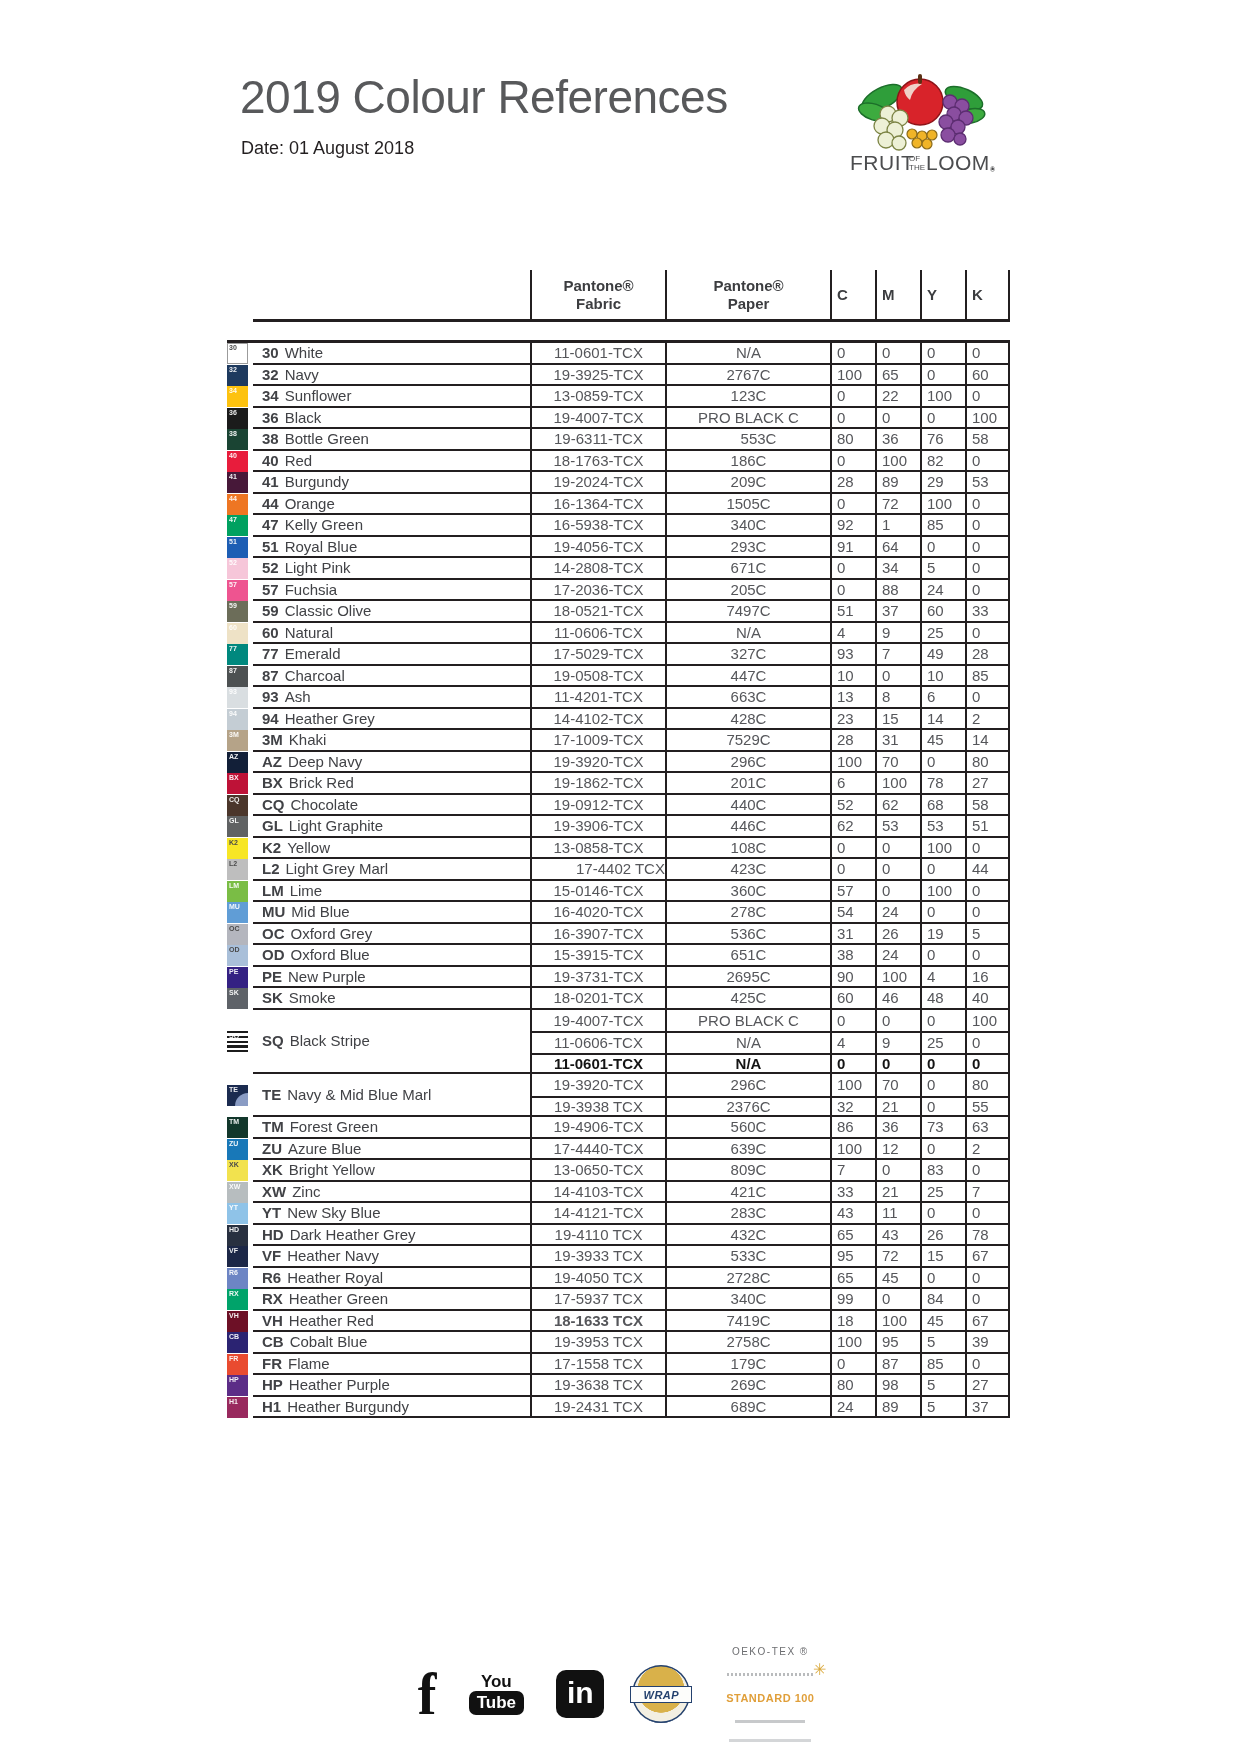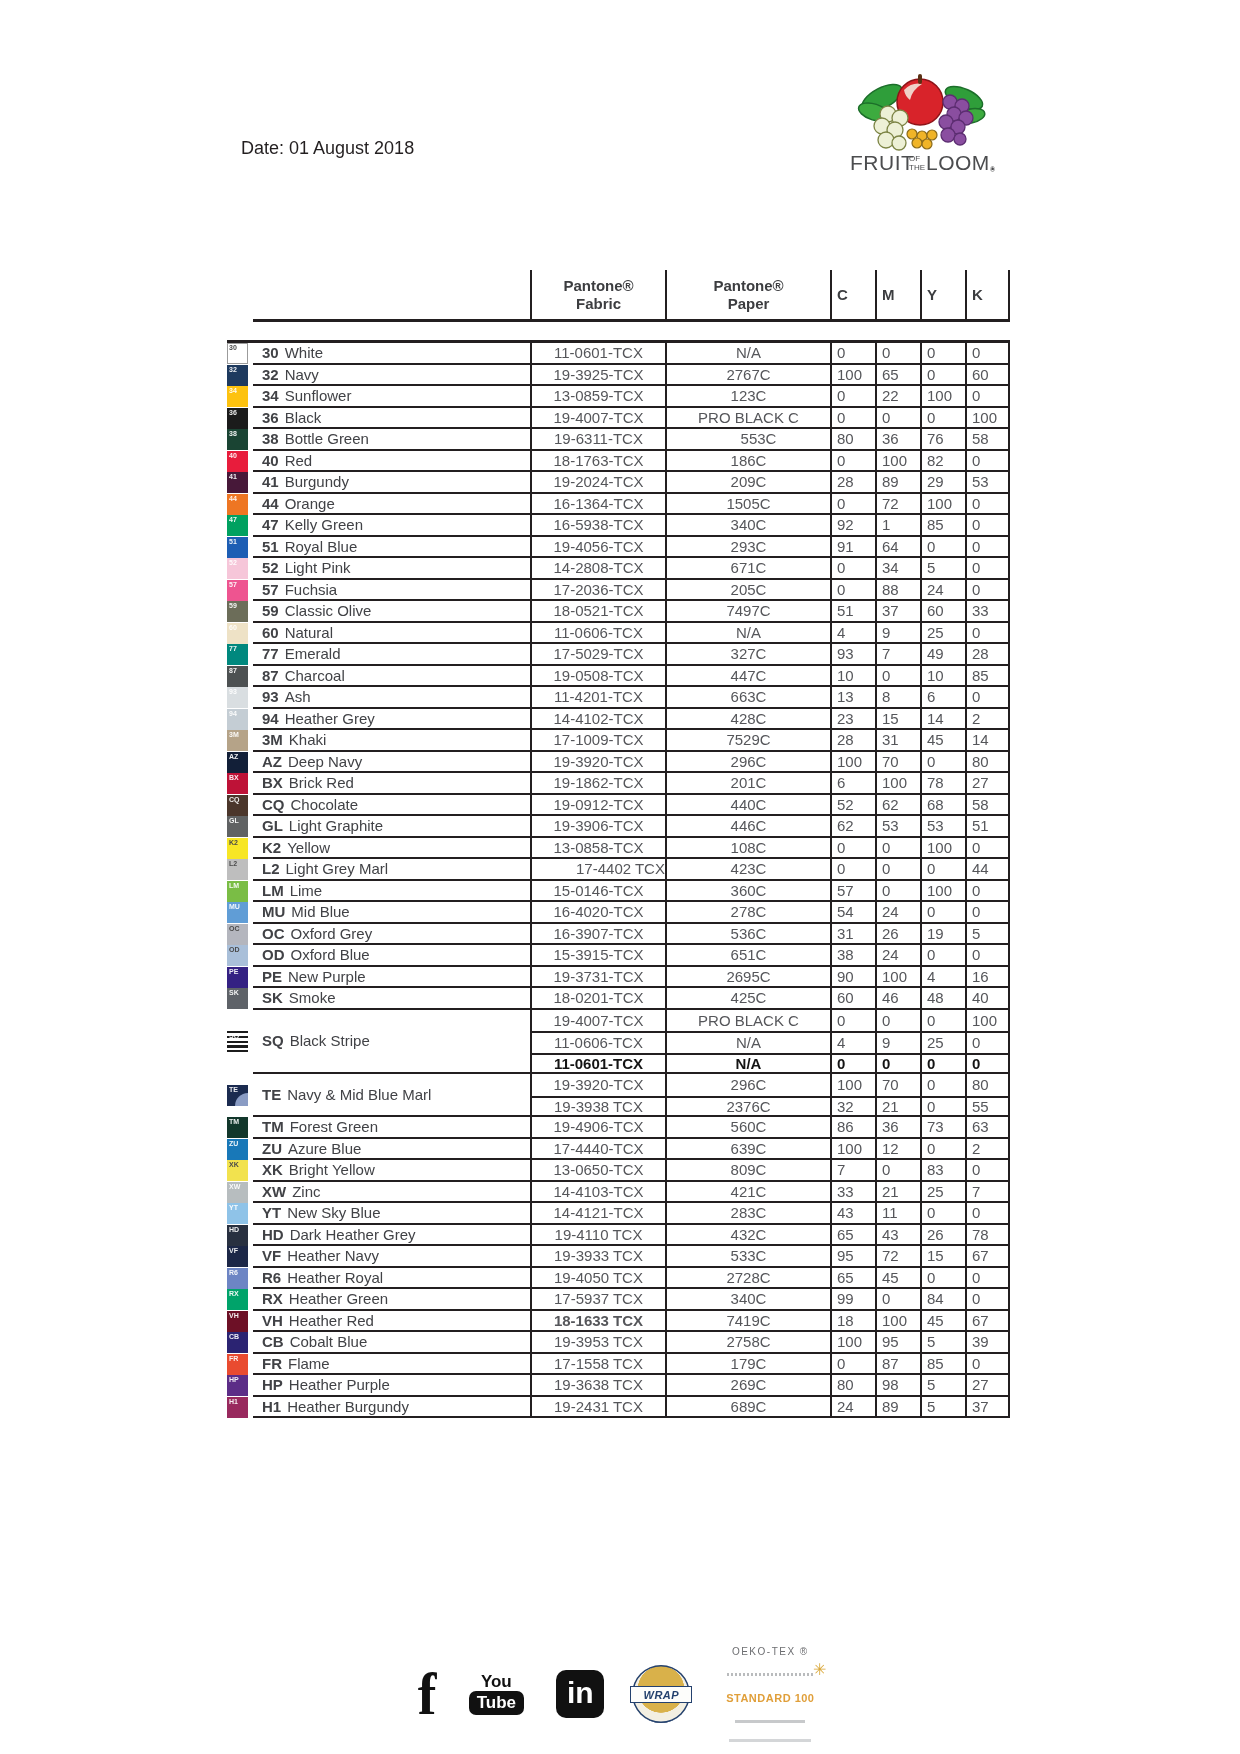--- a/index.html
+++ b/index.html
@@ -78,20 +78,21 @@
   .oeko .l2{font-size:11px;font-weight:bold;color:#e09f3a;letter-spacing:0.5px;}
   .oeko .bar{width:70px;height:3px;background:#c7c9cb;}
   .oeko .bar2{width:82px;height:3px;background:#d4d6d8;}
   .oeko .star{position:absolute;right:-4px;top:16px;color:#d9a636;font-size:16px;line-height:1;}
 </style>
 </head>
 <body>
 
 <div class="page">
 
+  <div class="title">2019 Colour References</div>
   <div class="date">Date: 01 August 2018</div>
 
   <div class="logo">
     <svg width="170" height="120" viewBox="0 0 170 120">
 
       <ellipse cx="44" cy="34" rx="22" ry="10" transform="rotate(-28 44 34)" fill="#2f9e3a" stroke="#1c6e2a" stroke-width="1.5"></ellipse>
       <ellipse cx="36" cy="48" rx="16" ry="8" transform="rotate(18 36 48)" fill="#3dab3f" stroke="#1c6e2a" stroke-width="1.5"></ellipse>
       <ellipse cx="126" cy="34" rx="20" ry="9" transform="rotate(24 126 34)" fill="#2f9e3a" stroke="#1c6e2a" stroke-width="1.5"></ellipse>
       <ellipse cx="133" cy="52" rx="14" ry="7" transform="rotate(-12 133 52)" fill="#3dab3f" stroke="#1c6e2a" stroke-width="1.5"></ellipse>
 

